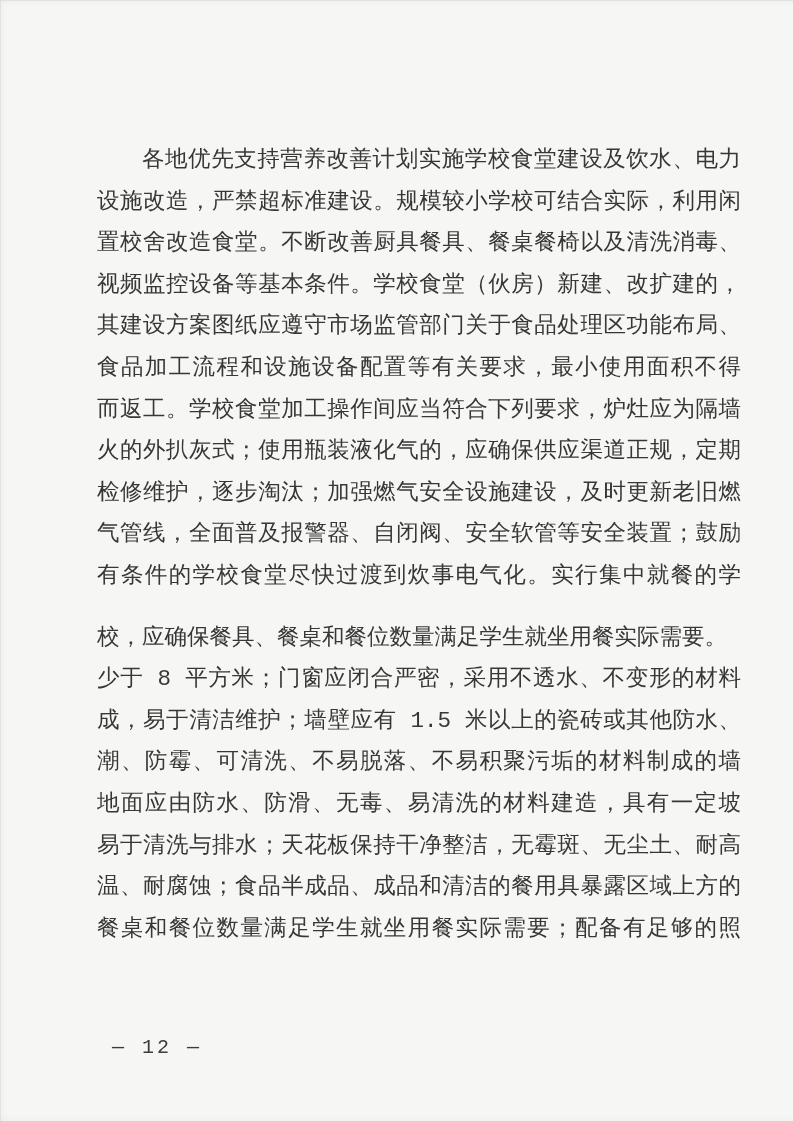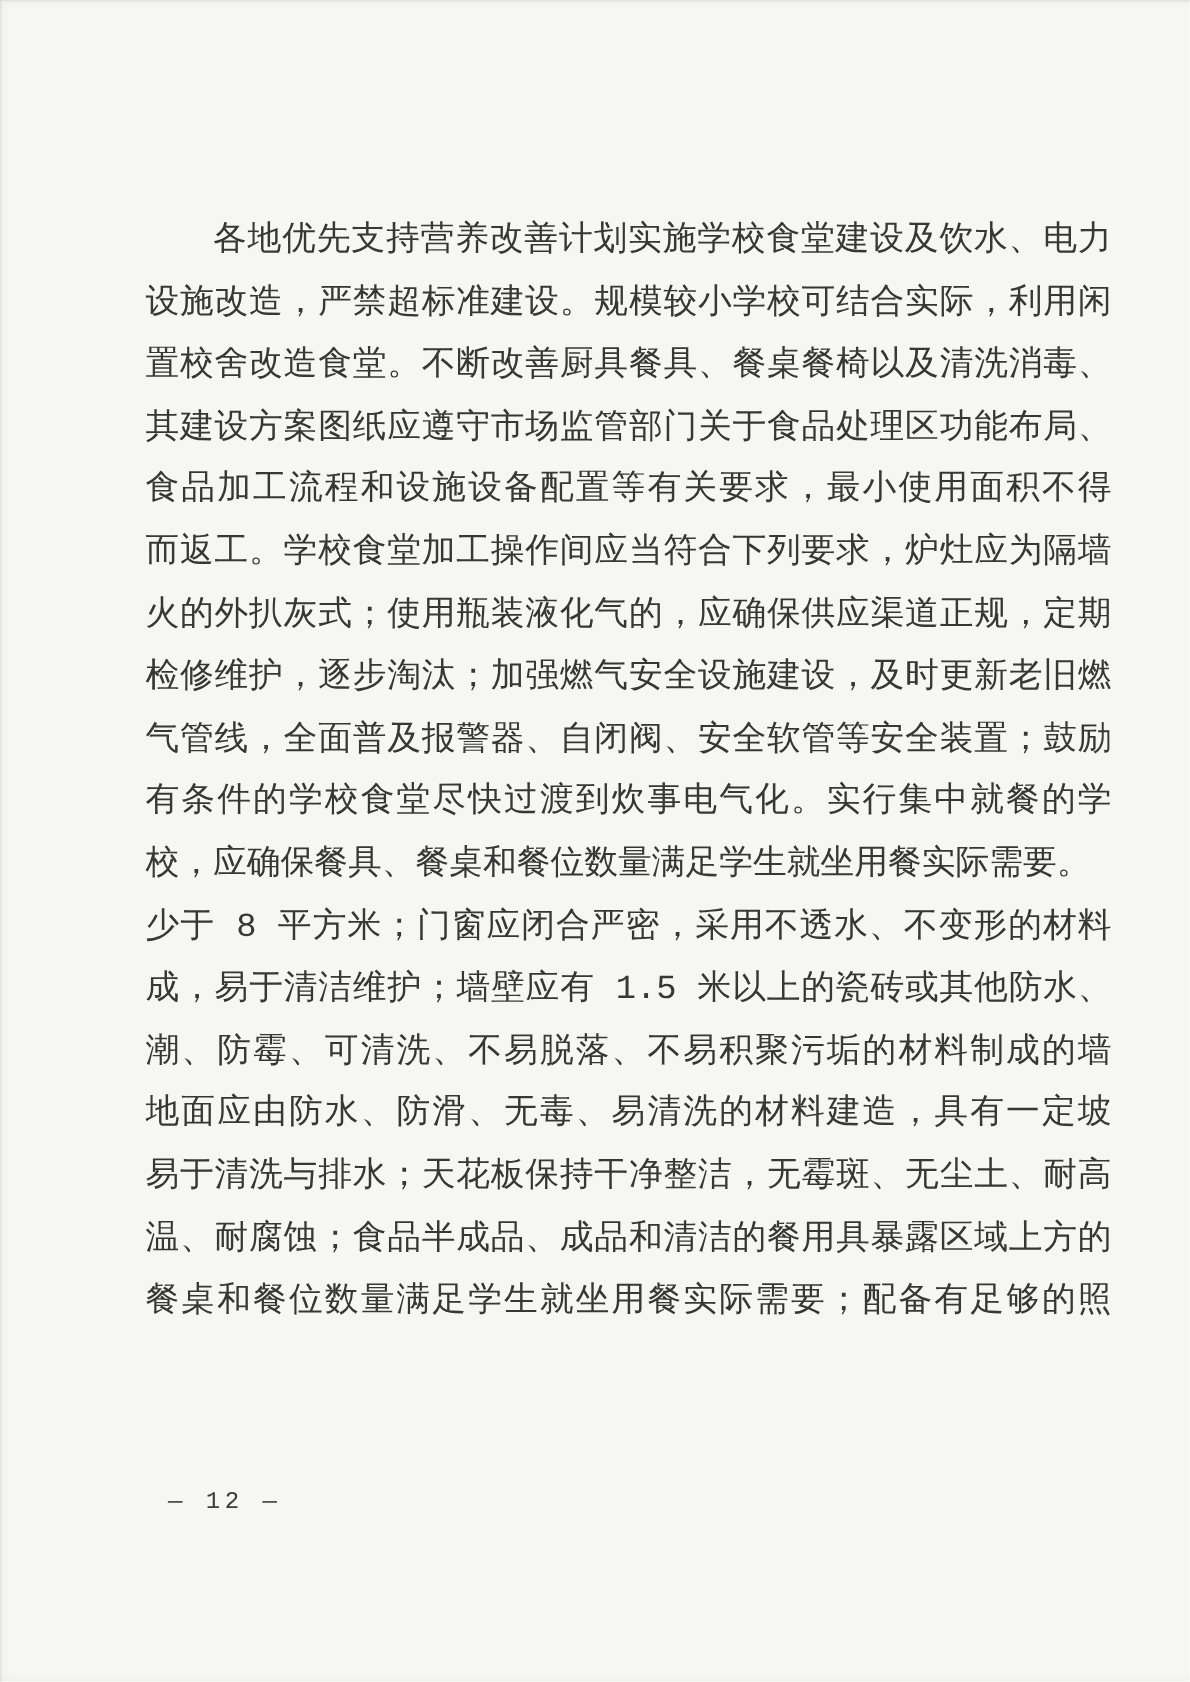--- a/index.html
+++ b/index.html
@@ -31,39 +31,41 @@
     text-align: justify;
     text-align-last: justify;
     text-justify: inter-character;
     overflow: hidden;
   }
   .text-line.first {
     text-indent: 2em;
   }
   .text-line.para-end {
     text-align-last: left;
+    margin-top: 20px;
   }
   .page-number {
     position: absolute;
     left: 112px;
-    top: 992px;
-    font-size: 16px;
+    top: 1036px;
+    font-size: 20px;
     color: #3c3c3c;
     letter-spacing: 3px;
     white-space: nowrap;
   }
 </style>
 </head>
 <body>
 
 <div class="page">
   <div class="text-block">
       <div class="text-line first">各地优先支持营养改善计划实施学校食堂建设及饮水、电力</div>
       <div class="text-line">设施改造，严禁超标准建设。规模较小学校可结合实际，利用闲</div>
       <div class="text-line">置校舍改造食堂。不断改善厨具餐具、餐桌餐椅以及清洗消毒、</div>
+      <div class="text-line">视频监控设备等基本条件。学校食堂（伙房）新建、改扩建的，</div>
       <div class="text-line">其建设方案图纸应遵守市场监管部门关于食品处理区功能布局、</div>
       <div class="text-line">食品加工流程和设施设备配置等有关要求，最小使用面积不得</div>
       <div class="text-line">而返工。学校食堂加工操作间应当符合下列要求，炉灶应为隔墙烧</div>
       <div class="text-line">火的外扒灰式；使用瓶装液化气的，应确保供应渠道正规，定期</div>
       <div class="text-line">检修维护，逐步淘汰；加强燃气安全设施建设，及时更新老旧燃</div>
       <div class="text-line">气管线，全面普及报警器、自闭阀、安全软管等安全装置；鼓励</div>
       <div class="text-line">有条件的学校食堂尽快过渡到炊事电气化。实行集中就餐的学</div>
       <div class="text-line para-end">校，应确保餐具、餐桌和餐位数量满足学生就坐用餐实际需要。</div>
       <div class="text-line">少于 8 平方米；门窗应闭合严密，采用不透水、不变形的材料制</div>
       <div class="text-line">成，易于清洁维护；墙壁应有 1.5 米以上的瓷砖或其他防水、防</div>

